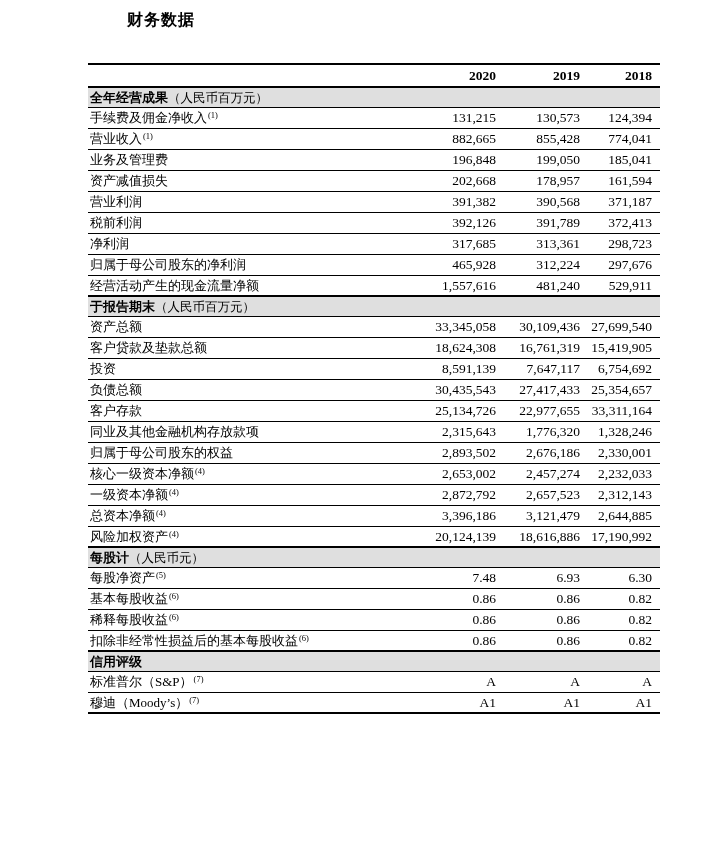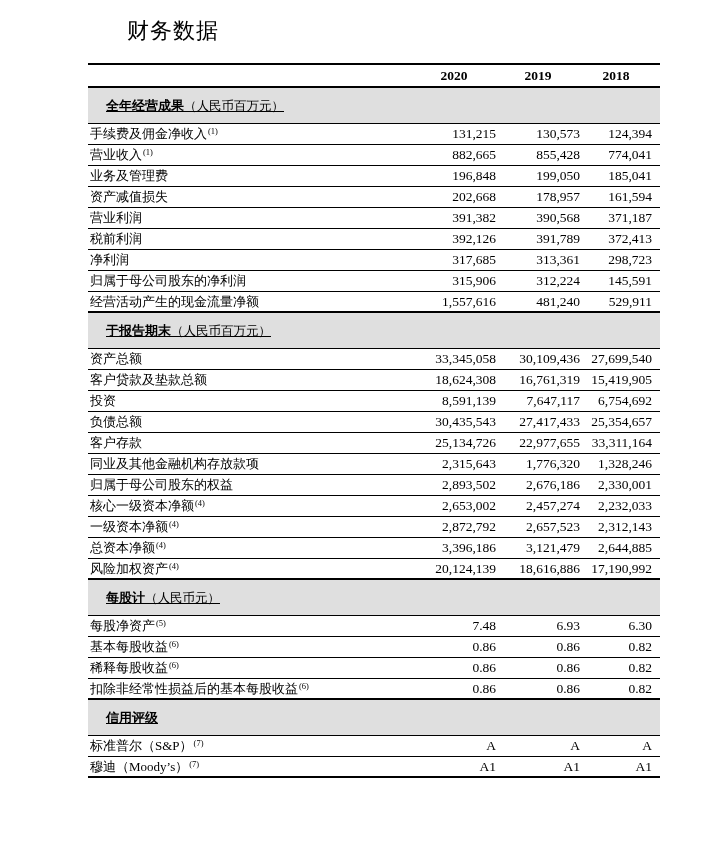--- a/index.html
+++ b/index.html
@@ -7,24 +7,24 @@
     margin: 0; padding: 0;
     width: 704px; height: 860px;
     background: #ffffff;
     color: #000000;
     font-family: "Liberation Serif", "DejaVu Serif", serif;
     position: relative;
     overflow: hidden;
   }
   .page-title {
     position: absolute;
-    left: 127px; top: 16px;
+    left: 127px; top: 10px;
     font-family: "Liberation Sans", "DejaVu Sans", sans-serif;
-    font-weight: normal;
-    font-size: 22px;
+    font-weight: bold;
+    font-size: 16px;
     letter-spacing: 1px;
   }
   .fin-table-wrap {
     position: absolute;
     left: 88px; top: 63px;
   }
   table.fin-table {
     border-collapse: collapse;
     table-layout: fixed;
     width: 572px;
@@ -38,34 +38,34 @@
 
   th, td {
     padding: 0;
     vertical-align: middle;
     font-size: 13px;
     line-height: 1;
   }
   tr.header-row th {
     height: 23px;
     border-bottom: 2.5px solid #000;
+    text-align: right;
     font-weight: bold;
     font-size: 13.5px;
   }
   tr.header-row th.label-h { text-align: left; }
   th:nth-child(4), td:nth-child(4) { padding-right: 8px; }
 
   td.band-cell {
     background: var(--band-color, #dfdfdf);
     border-top: 2px solid #000;
     border-bottom: 1px solid #000;
-    height: 36px;
-    padding-left: 18px;
+    height: 20px;
+    padding-left: 2px;
     font-size: 13px;
-    text-decoration: underline;
   }
   td.band-cell .band-name { font-weight: bold; }
   td.band-cell .band-note { font-weight: normal; font-size: 12.5px; }
 
   tr.data-row td {
     border-bottom: 1px solid #000;
     height: 21px;
   }
   td.label-cell {
     text-align: left;
@@ -148,23 +148,23 @@
           <td class="num-cell">372,413</td>
         </tr>
         <tr class="data-row">
           <td class="label-cell">净利润</td>
           <td class="num-cell">317,685</td>
           <td class="num-cell">313,361</td>
           <td class="num-cell">298,723</td>
         </tr>
         <tr class="data-row">
           <td class="label-cell">归属于母公司股东的净利润</td>
-          <td class="num-cell">315,906</td>
+          <td class="num-cell">465,928</td>
           <td class="num-cell">312,224</td>
-          <td class="num-cell">145,591</td>
+          <td class="num-cell">297,676</td>
         </tr>
         <tr class="data-row">
           <td class="label-cell">经营活动产生的现金流量净额</td>
           <td class="num-cell">1,557,616</td>
           <td class="num-cell">481,240</td>
           <td class="num-cell">529,911</td>
         </tr>
         <tr>
           <td class="band-cell" colspan="4"><span class="band-name">于报告期末</span><span class="band-note">（人民币百万元）</span></td>
         </tr>

